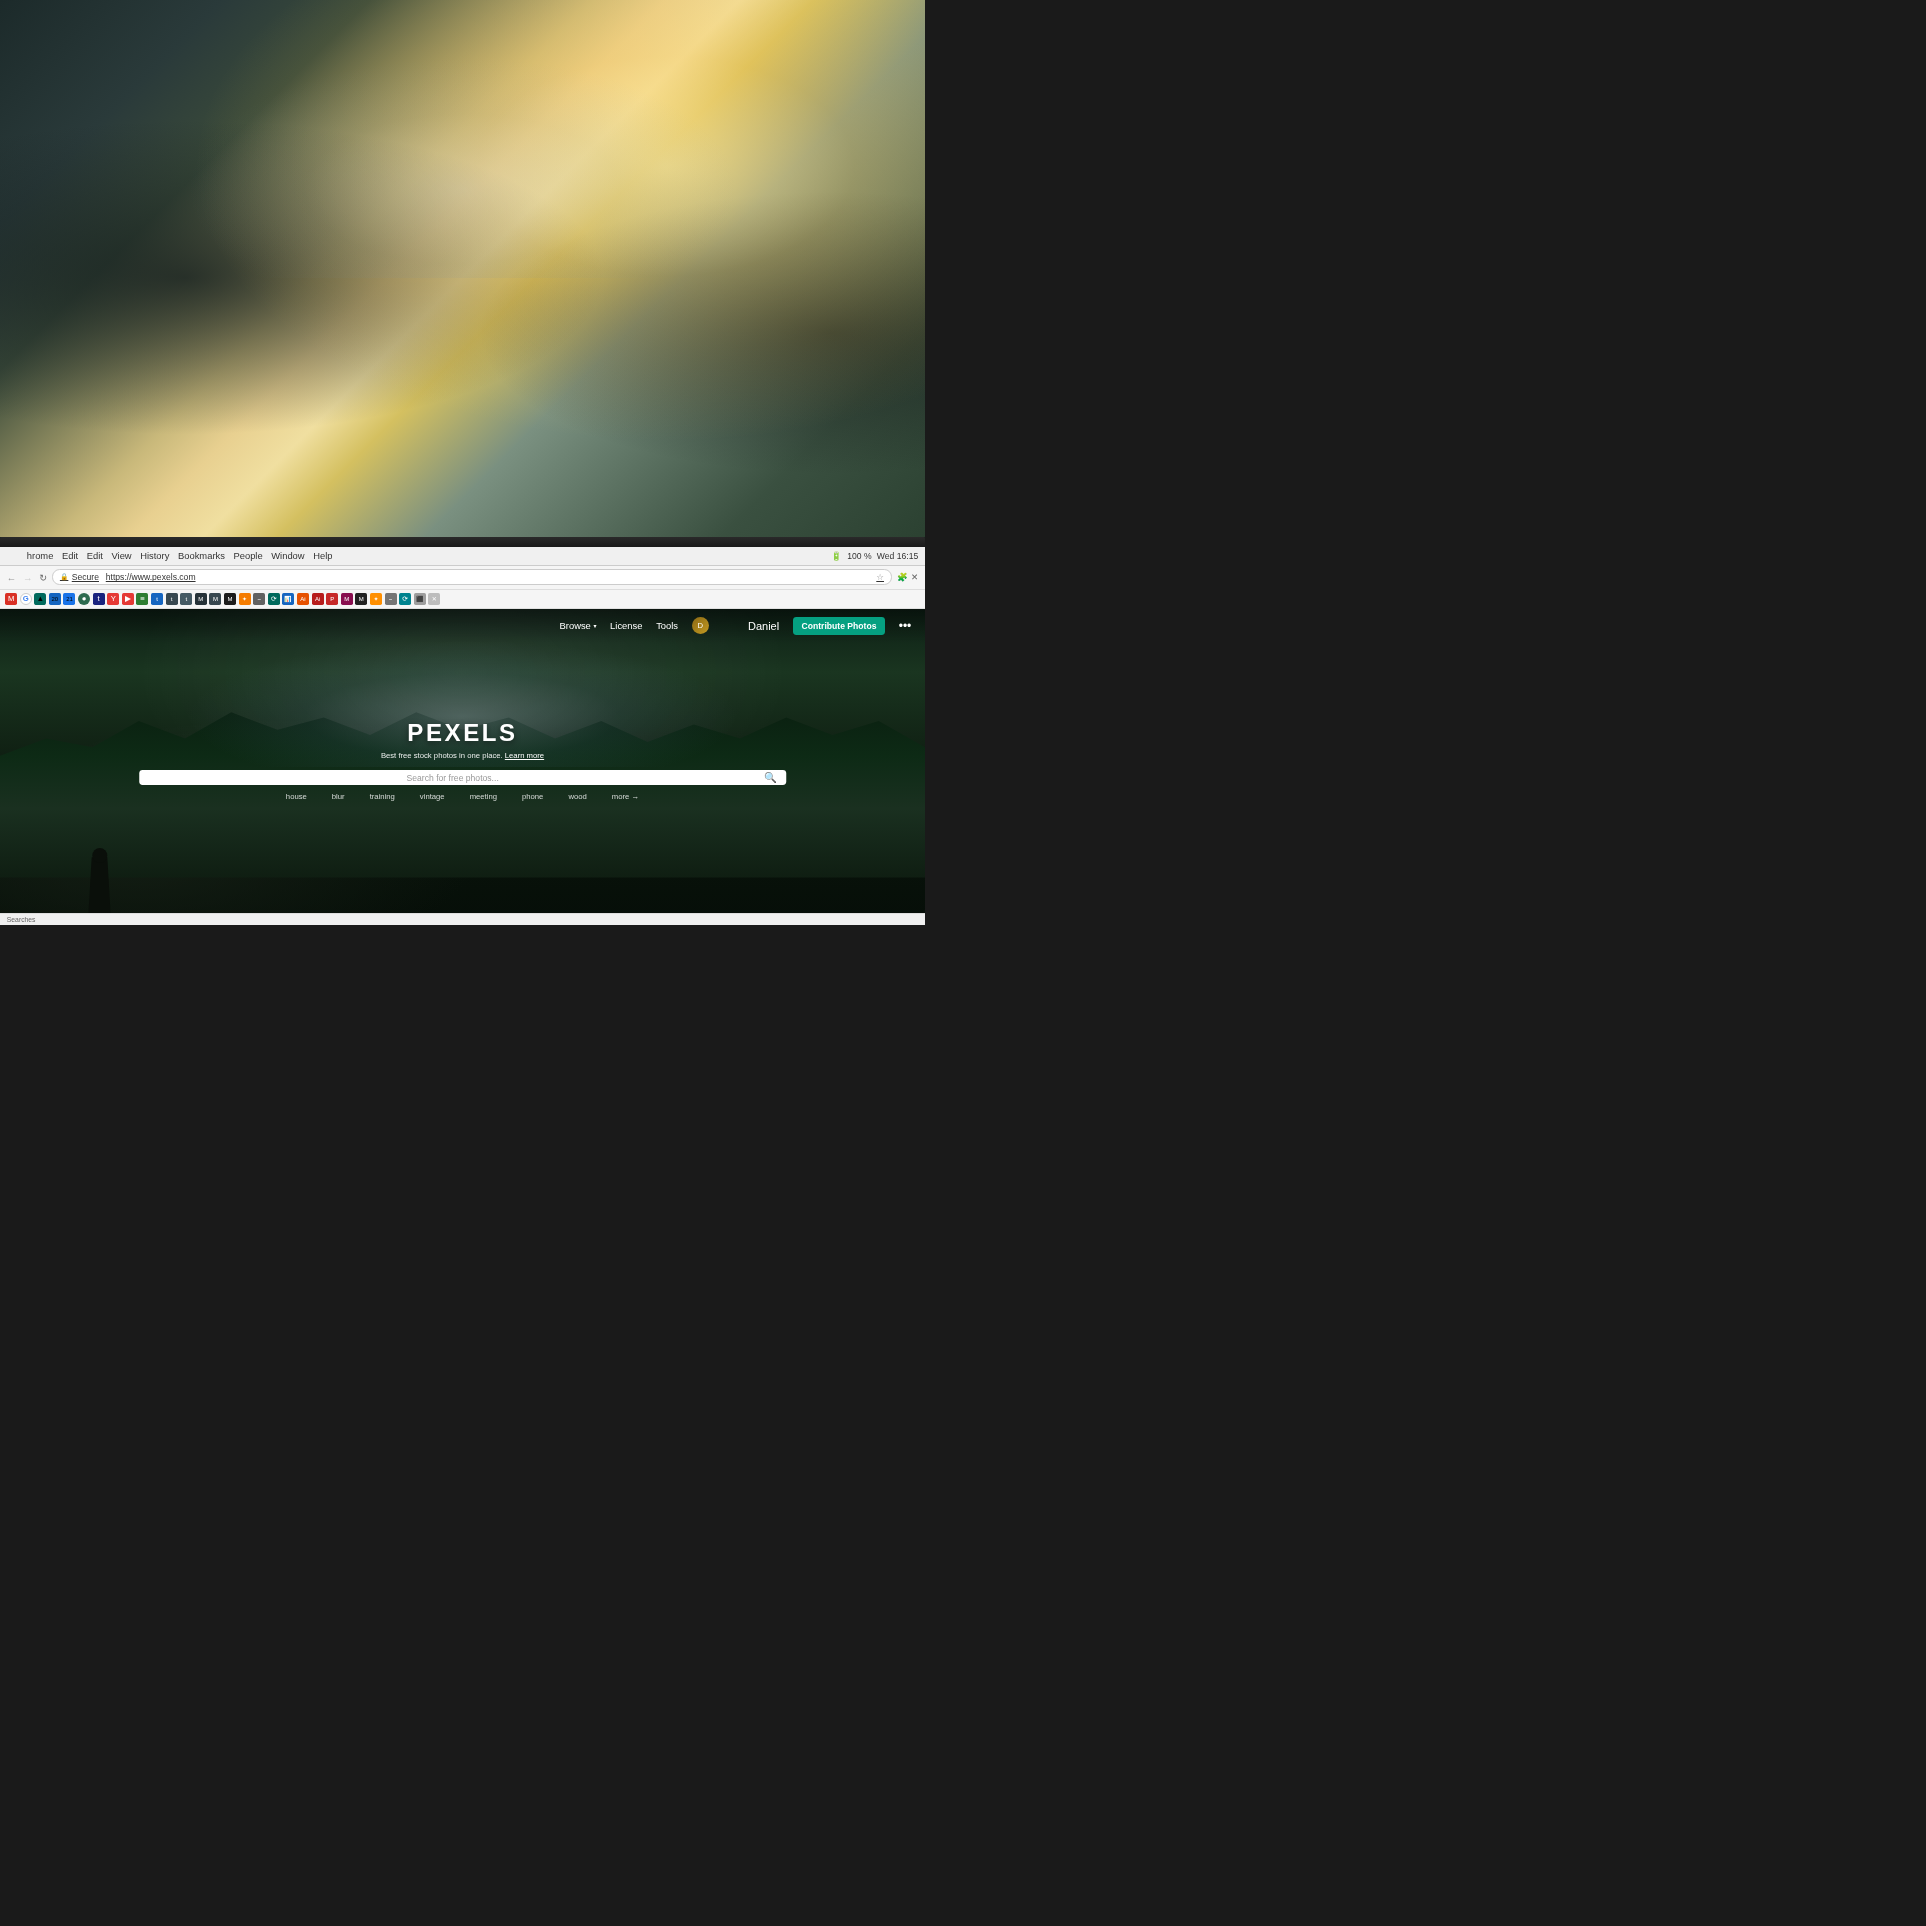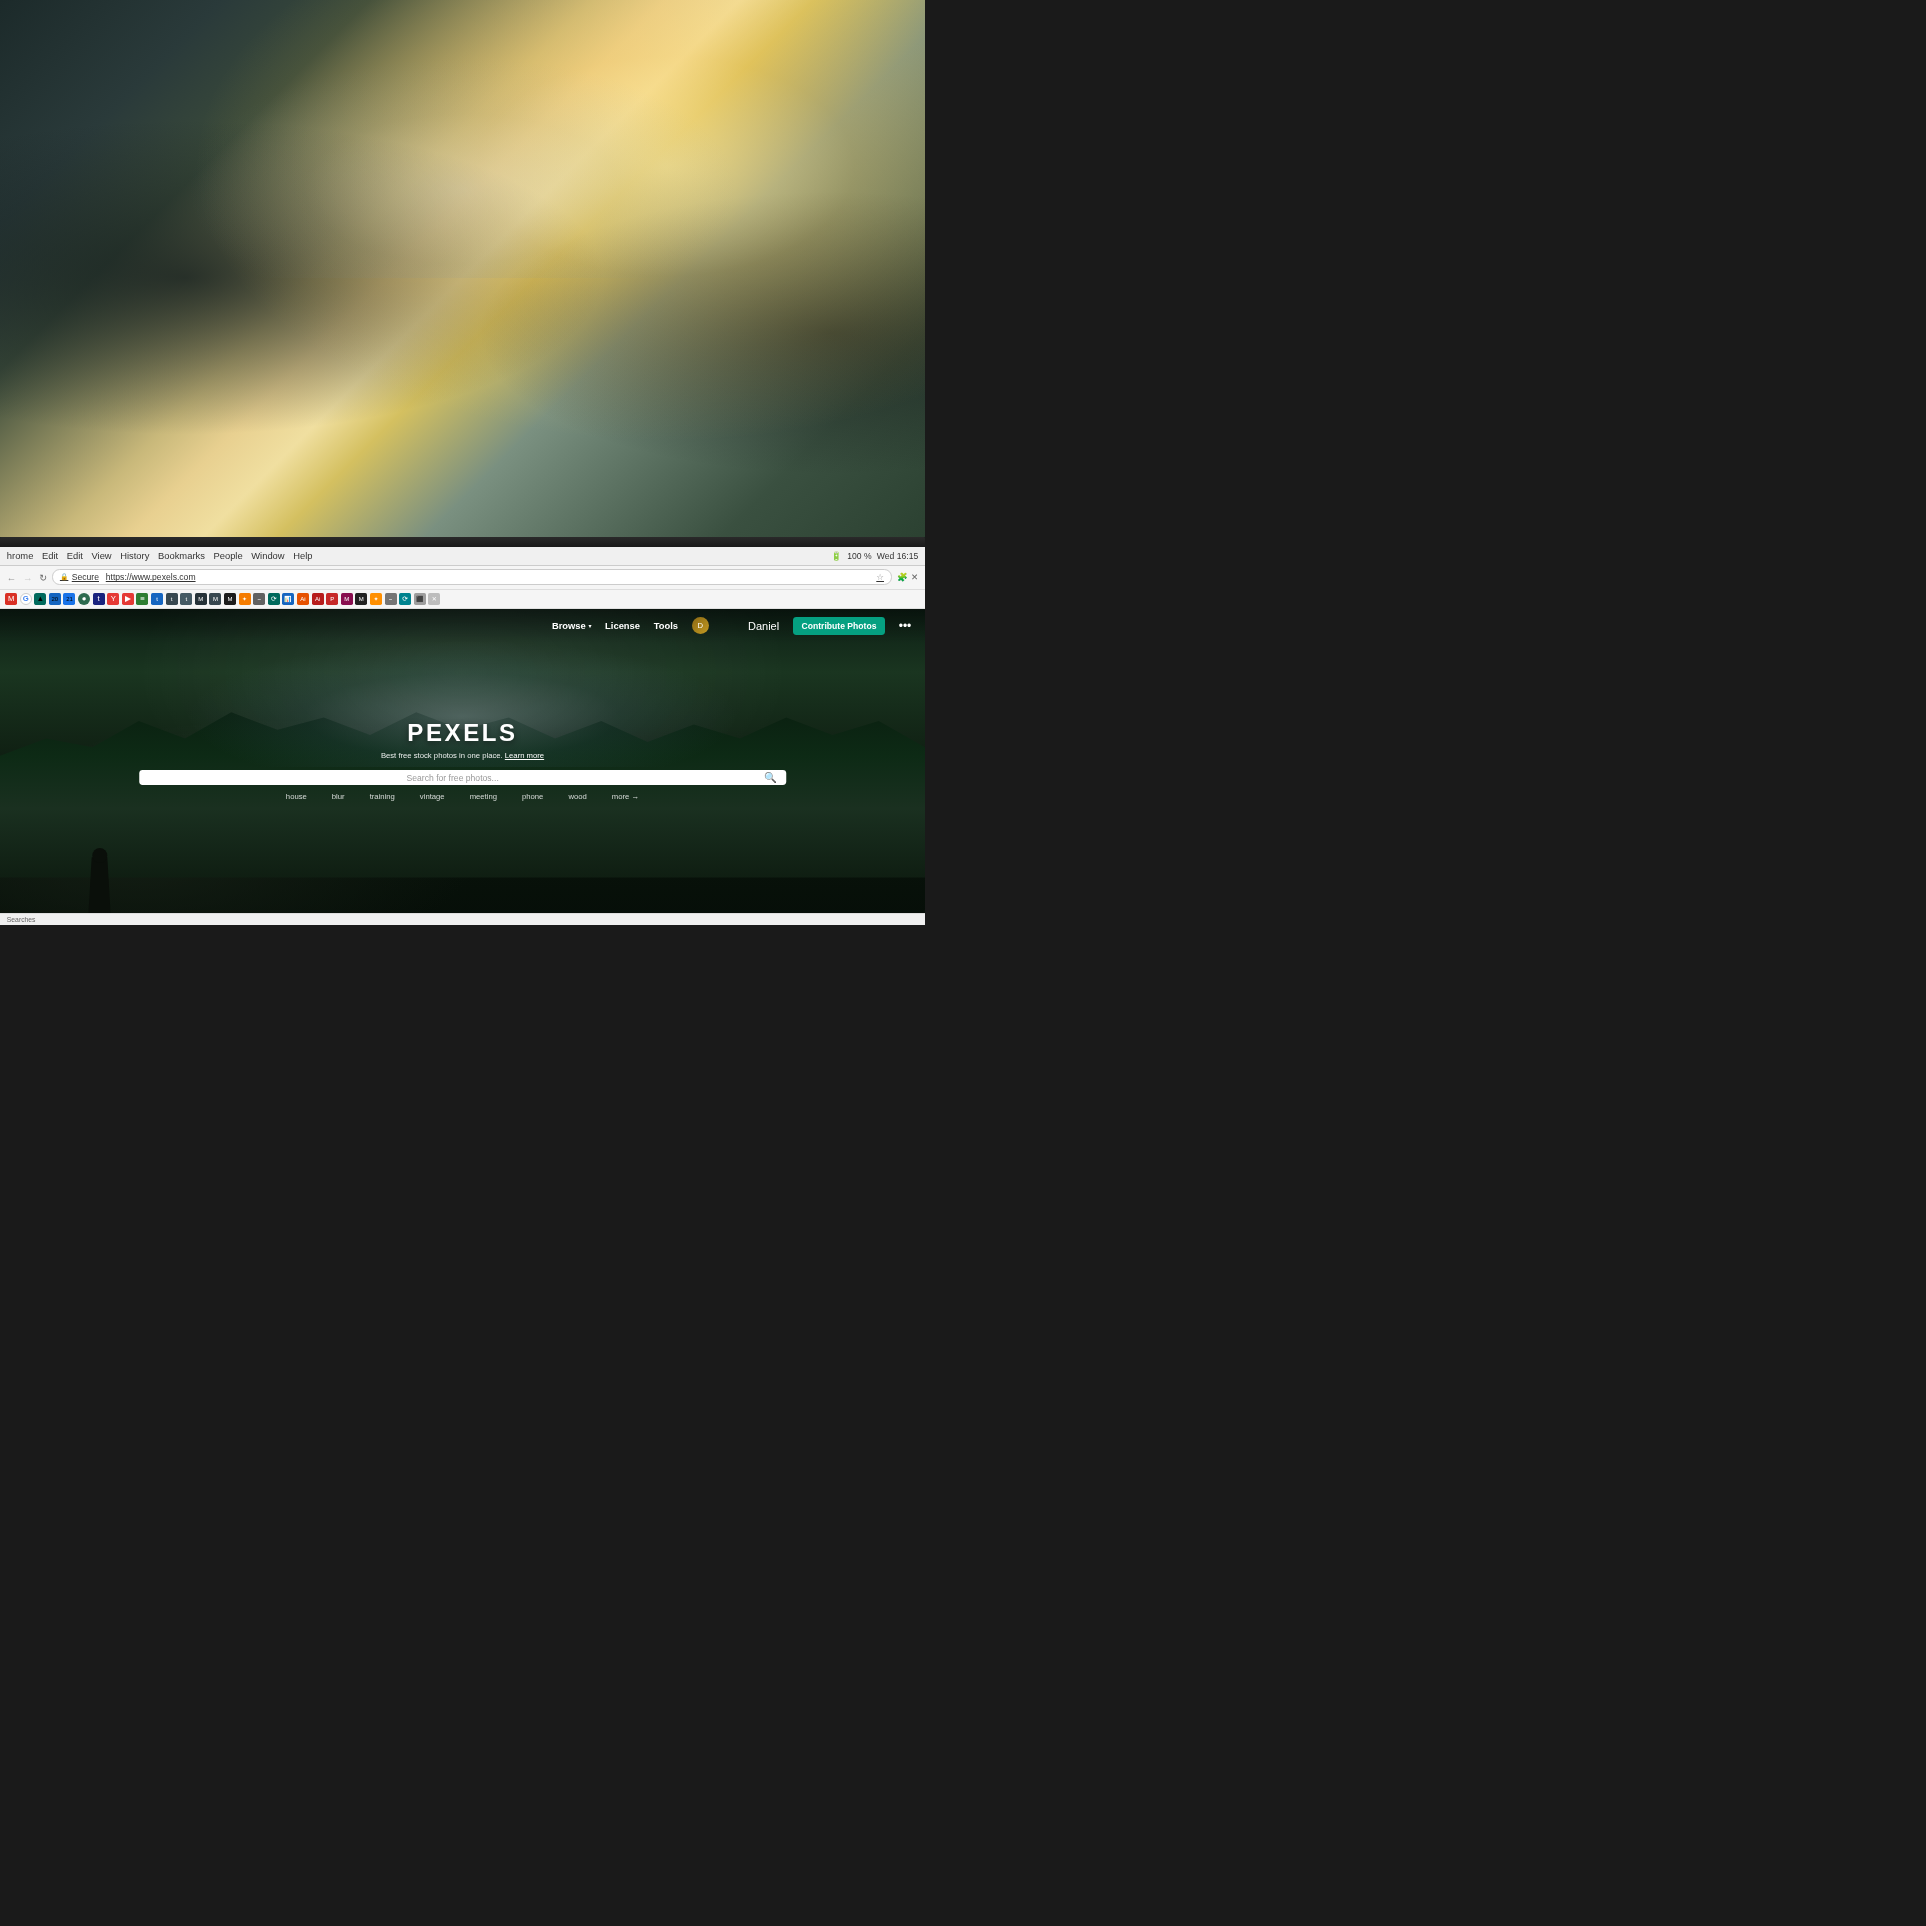--- a/index.html
+++ b/index.html
@@ -88,20 +88,21 @@
       border-bottom: 0.9px solid #ccc;
       font-size: 9.4px;
       color: #333;
       position: relative;
     }
 
     .chrome-menu-items {
       display: flex;
       gap: 8.6px;
       align-items: center;
+      margin-left: 20px;
     }
 
     .chrome-menu-item {
       font-size: 9.4px;
       color: #333;
       cursor: pointer;
     }
 
     .chrome-right-icons {
       position: absolute;
@@ -194,21 +195,21 @@
       justify-content: flex-end;
       padding: 0 13.7px;
       gap: 13.7px;
       z-index: 10;
       background: linear-gradient(180deg, rgba(0,0,0,0.4) 0%, transparent 100%);
     }
 
     .nav-link {
       color: white;
       font-size: 9.4px;
-      font-weight: 700;
+      font-weight: 400;
       cursor: pointer;
     }
 
     .nav-browse {
       display: flex;
       align-items: center;
       gap: 2.6px;
     }
 
     .contribute-btn {

